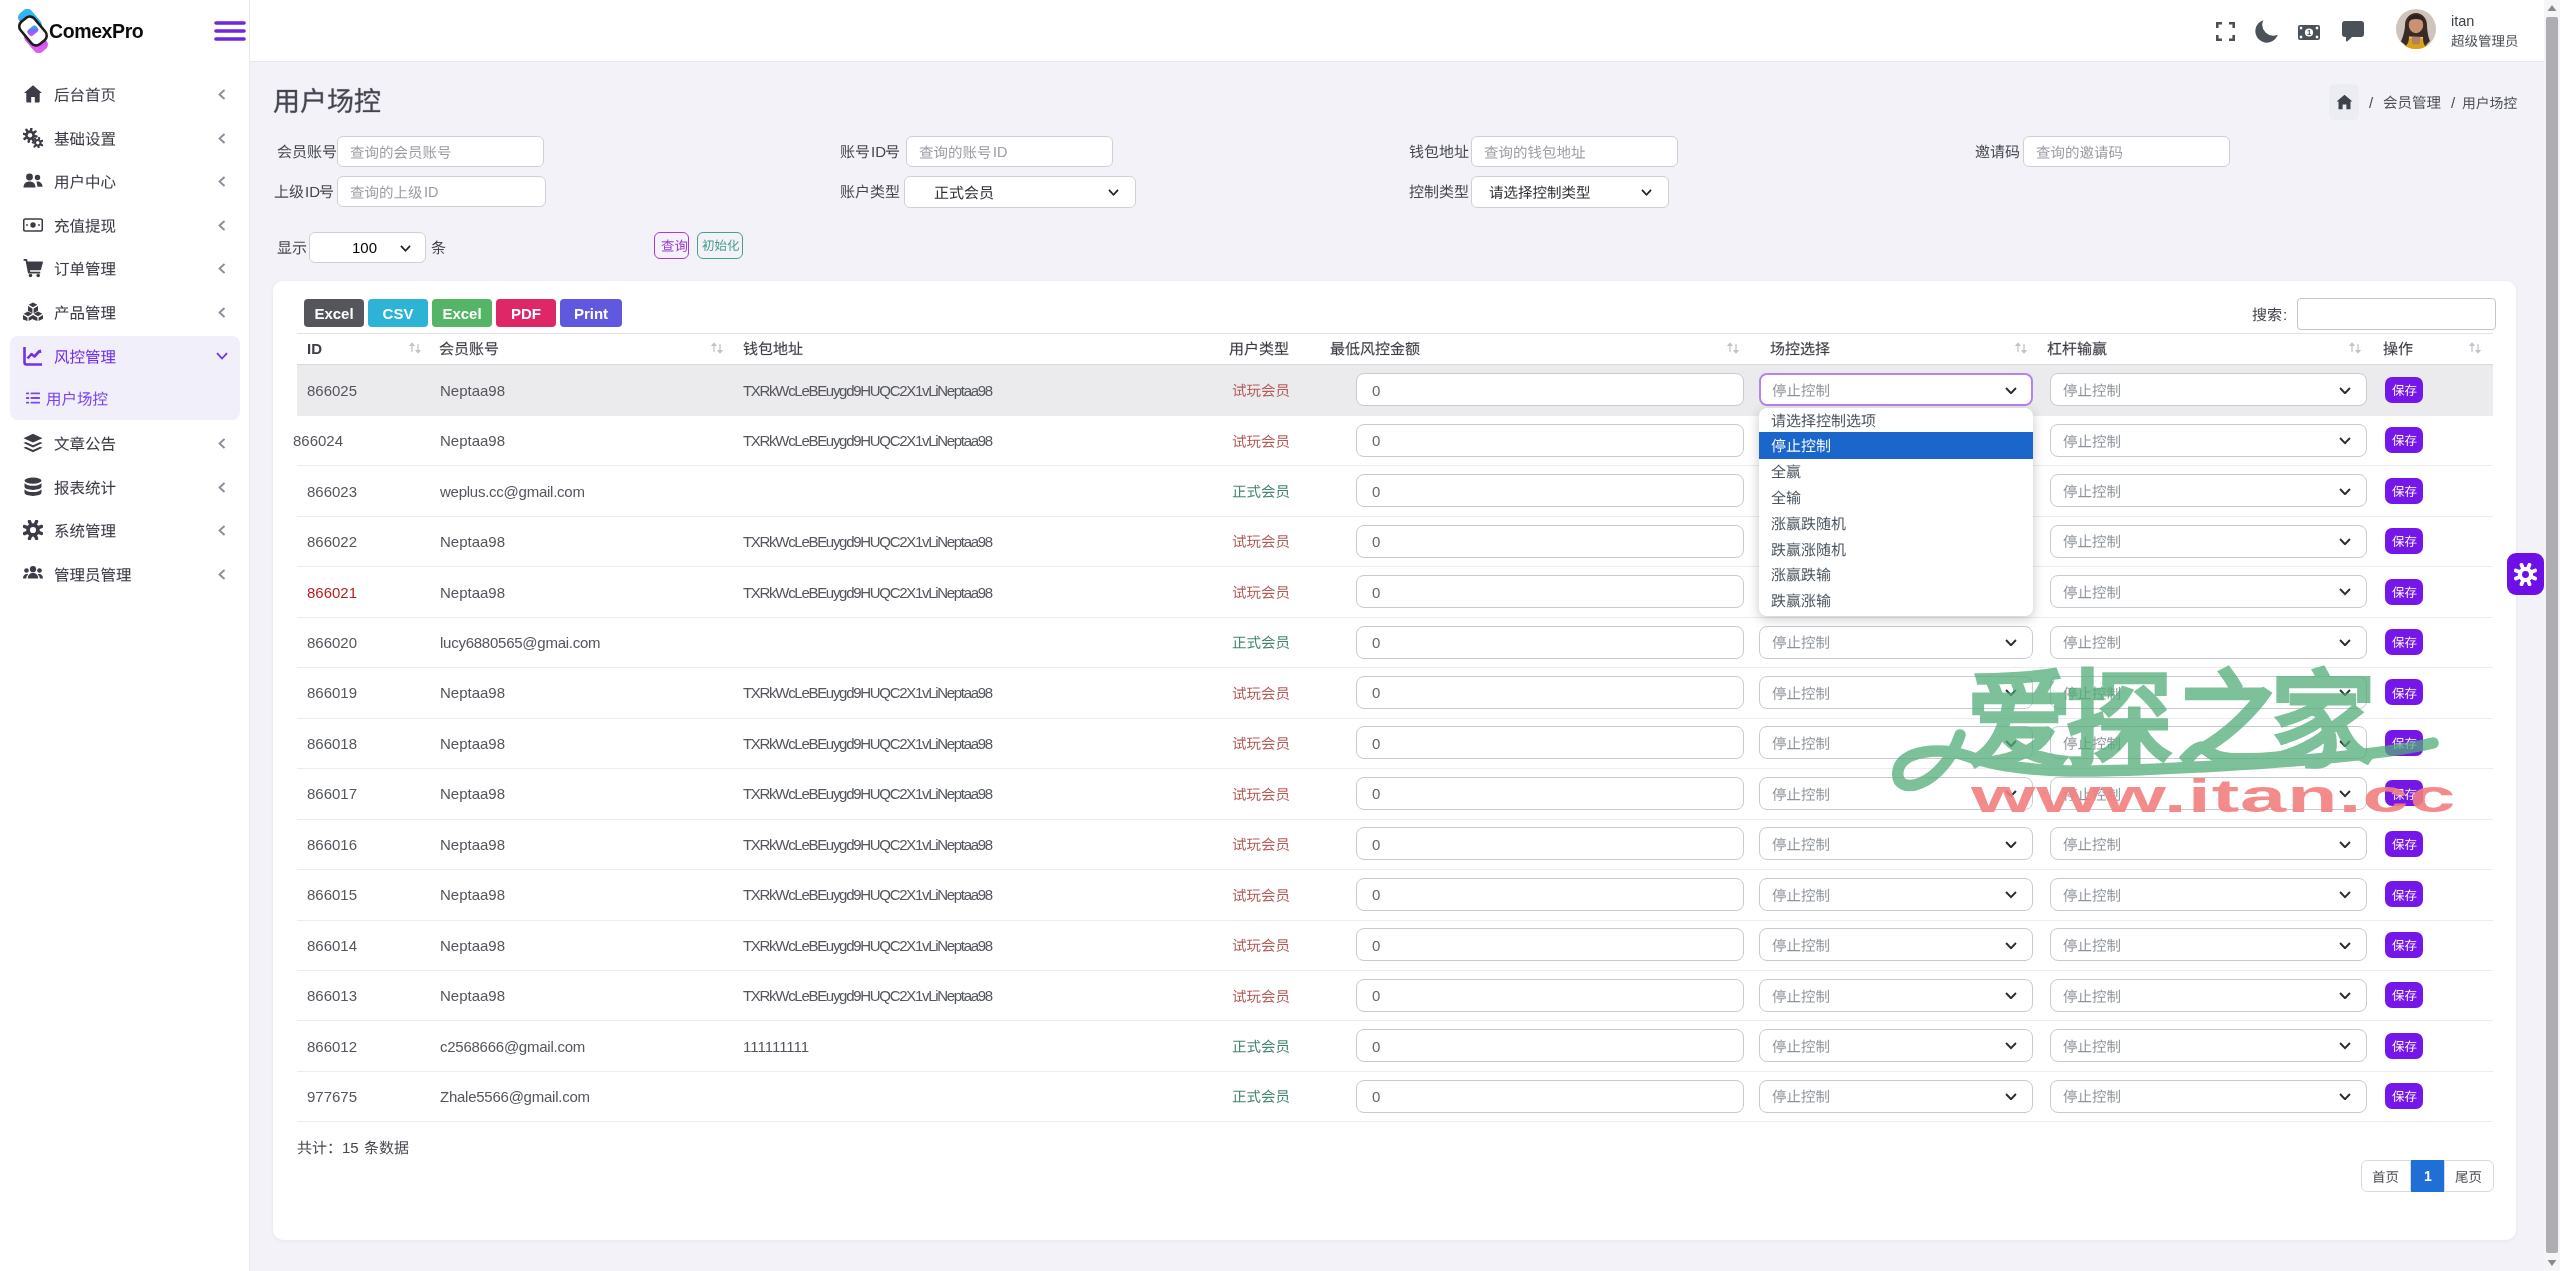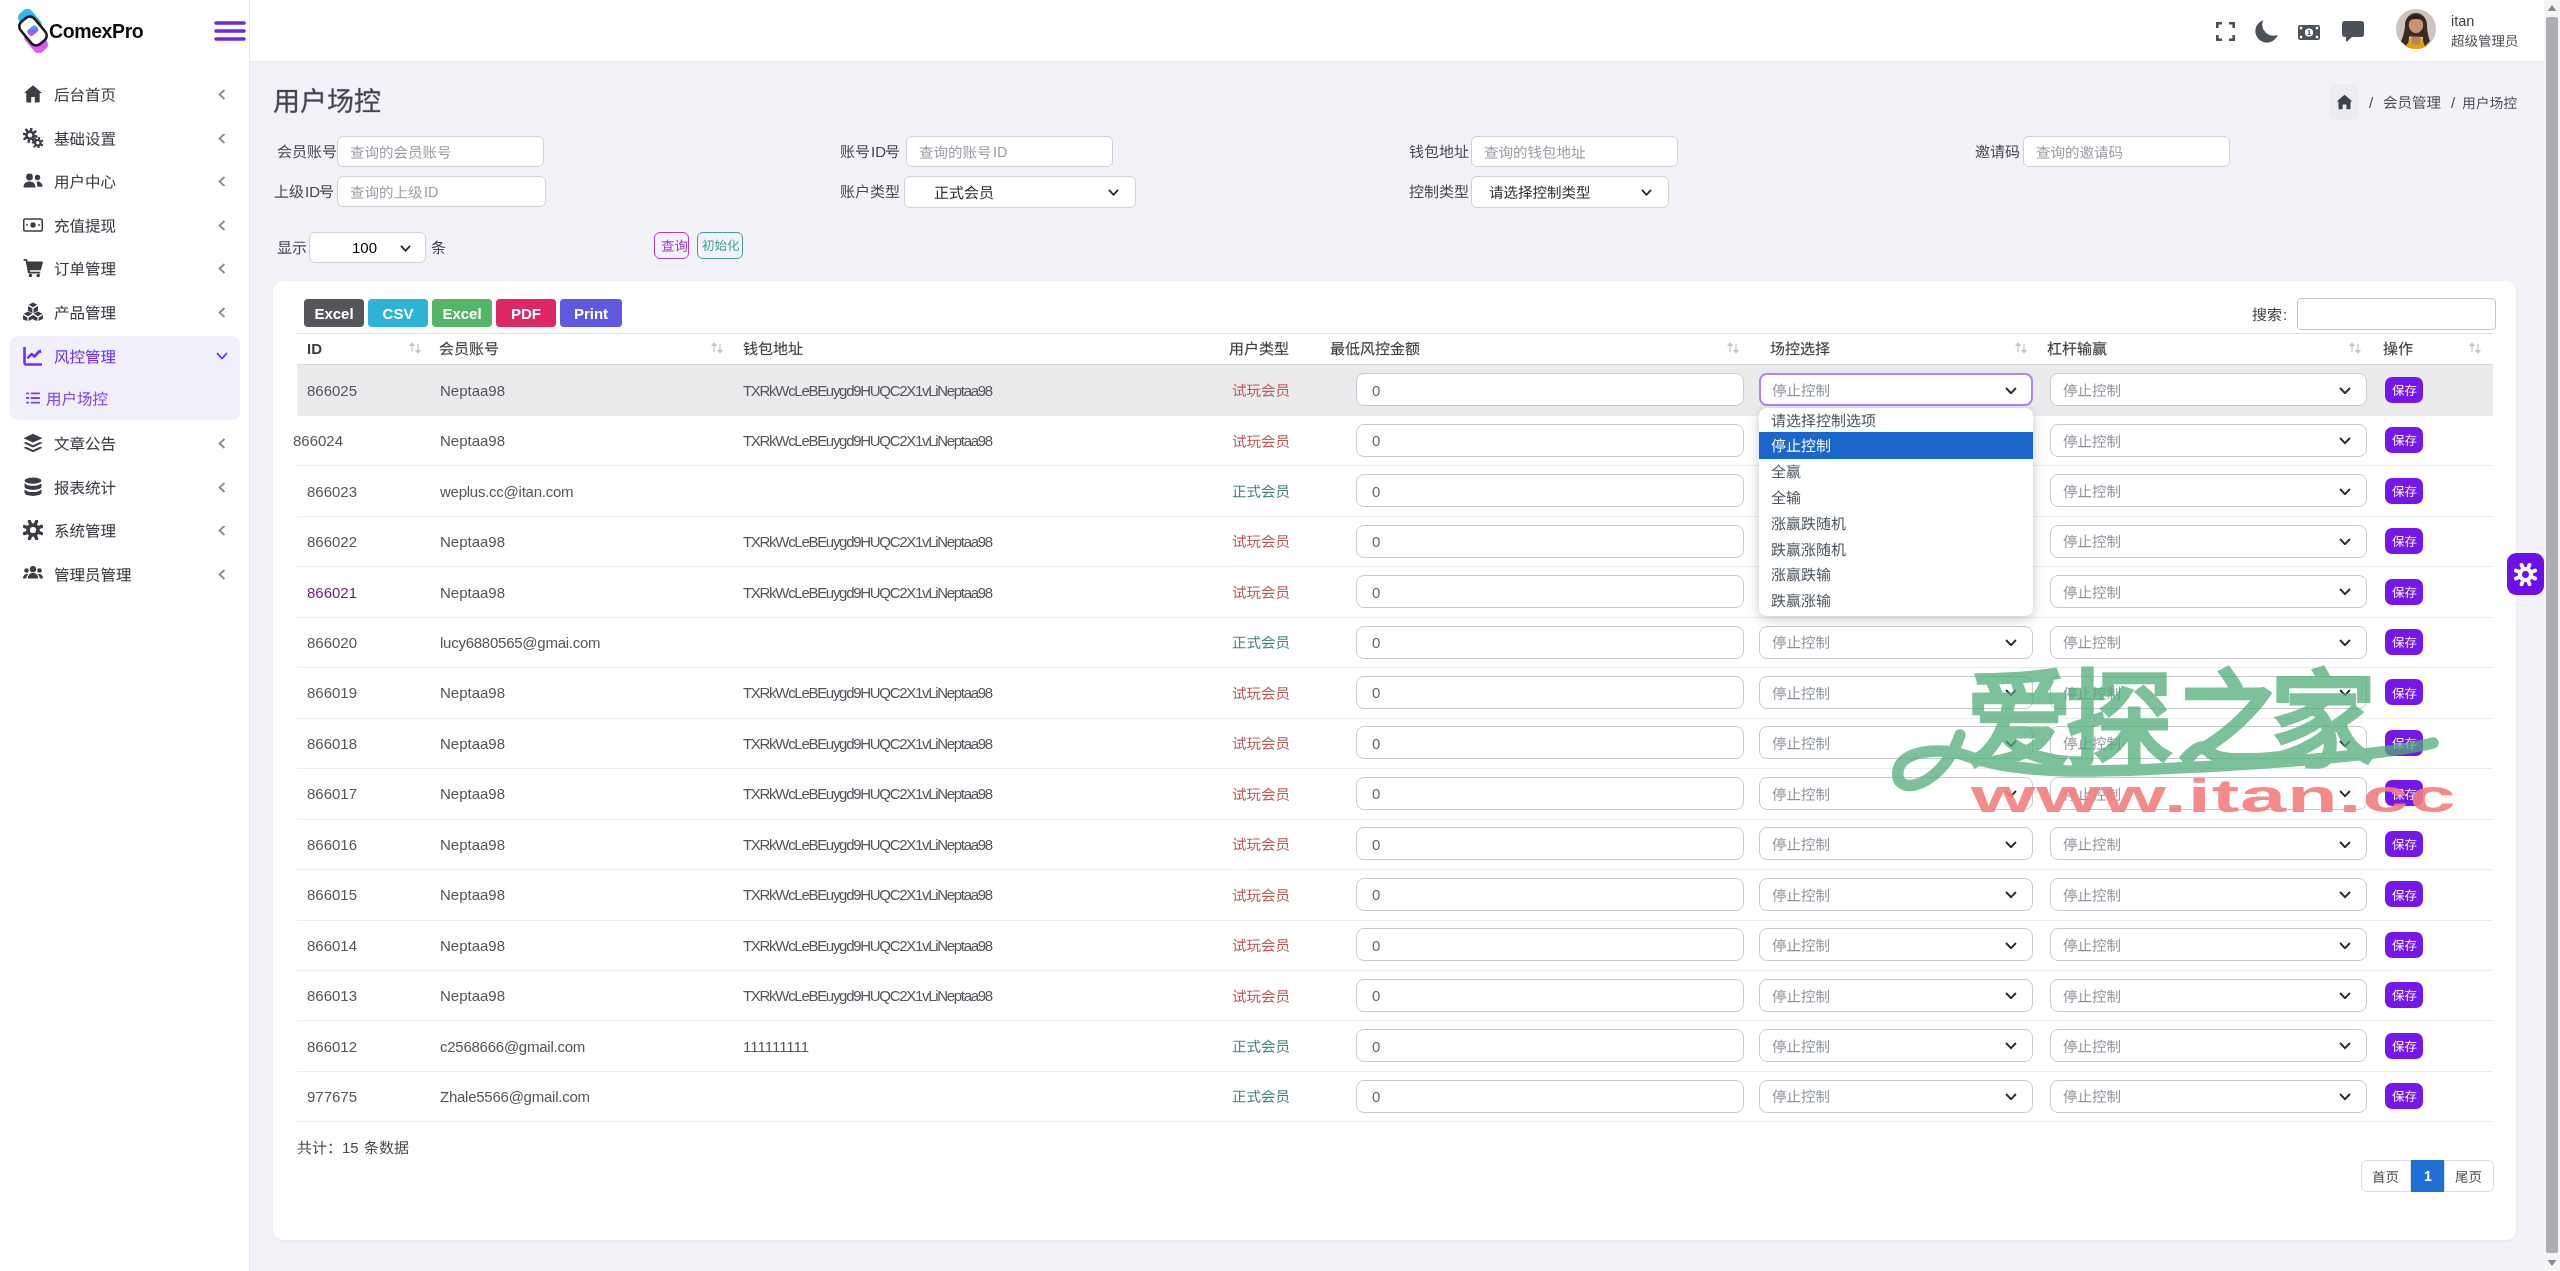--- a/index.html
+++ b/index.html
@@ -920,21 +920,21 @@
 <div style="position:absolute;left:2392px;top:434.4px;">
     <svg class="zh " width="26.5" height="15.6" viewBox="0 0 26.5 15.6">
       <g transform="translate(0,11.00) scale(0.01250)" fill="#ffffff" stroke="#ffffff" stroke-width="6">
         <use href="#z4fdd" x="0.0"></use>
         <use href="#z5b58" x="1000.0"></use>
       </g>
     </svg>
   </div>
 <div class="abs" style="left:297px;top:515.9px;width:2196px;height:0;border-top:1px solid #ececf0"></div>
 <div style="position:absolute;left:307px;top:490.6px;transform:translateY(-50%);font:400 15px 'Liberation Sans',sans-serif;color:#53565c;letter-spacing:0px;white-space:nowrap;">866023</div>
-<div style="position:absolute;left:440px;top:490.6px;transform:translateY(-50%);font:400 15px 'Liberation Sans',sans-serif;color:#53565c;letter-spacing:-0.25px;white-space:nowrap;">weplus.cc@itan.com</div>
+<div style="position:absolute;left:440px;top:490.6px;transform:translateY(-50%);font:400 15px 'Liberation Sans',sans-serif;color:#53565c;letter-spacing:-0.25px;white-space:nowrap;">weplus.cc@gmail.com</div>
 <div style="position:absolute;left:1232px;top:484.0px;">
     <svg class="zh " width="59.7" height="18.1" viewBox="0 0 59.7 18.1">
       <g transform="translate(0,12.76) scale(0.01450)" fill="#41836f">
         <use href="#z6b63" x="0.0"></use>
         <use href="#z5f0f" x="1000.0"></use>
         <use href="#z4f1a" x="2000.0"></use>
         <use href="#z5458" x="3000.0"></use>
       </g>
     </svg>
   </div>
@@ -996,21 +996,21 @@
 <div class="abs" style="left:2385px;top:528.1px;width:38px;height:26px;background:#7517e8;border-radius:7px"></div>
 <div style="position:absolute;left:2392px;top:535.3px;">
     <svg class="zh " width="26.5" height="15.6" viewBox="0 0 26.5 15.6">
       <g transform="translate(0,11.00) scale(0.01250)" fill="#ffffff" stroke="#ffffff" stroke-width="6">
         <use href="#z4fdd" x="0.0"></use>
         <use href="#z5b58" x="1000.0"></use>
       </g>
     </svg>
   </div>
 <div class="abs" style="left:297px;top:616.8px;width:2196px;height:0;border-top:1px solid #ececf0"></div>
-<div style="position:absolute;left:307px;top:591.5px;transform:translateY(-50%);font:400 15px 'Liberation Sans',sans-serif;color:#701a75;letter-spacing:0px;white-space:nowrap;">866021</div>
+<div style="position:absolute;left:307px;top:591.5px;transform:translateY(-50%);font:400 15px 'Liberation Sans',sans-serif;color:#b91c1c;letter-spacing:0px;white-space:nowrap;">866021</div>
 <div style="position:absolute;left:440px;top:591.5px;transform:translateY(-50%);font:400 15px 'Liberation Sans',sans-serif;color:#53565c;letter-spacing:0px;white-space:nowrap;">Neptaa98</div>
 <div style="position:absolute;left:743px;top:591.5px;transform:translateY(-50%);font:400 15px 'Liberation Sans',sans-serif;color:#53565c;letter-spacing:-1.3px;white-space:nowrap;">TXRkWcLeBEuygd9HUQC2X1vLiNeptaa98</div>
 <div style="position:absolute;left:1232px;top:584.9px;">
     <svg class="zh " width="59.7" height="18.1" viewBox="0 0 59.7 18.1">
       <g transform="translate(0,12.76) scale(0.01450)" fill="#b25b58">
         <use href="#z8bd5" x="0.0"></use>
         <use href="#z73a9" x="1000.0"></use>
         <use href="#z4f1a" x="2000.0"></use>
         <use href="#z5458" x="3000.0"></use>
       </g>

